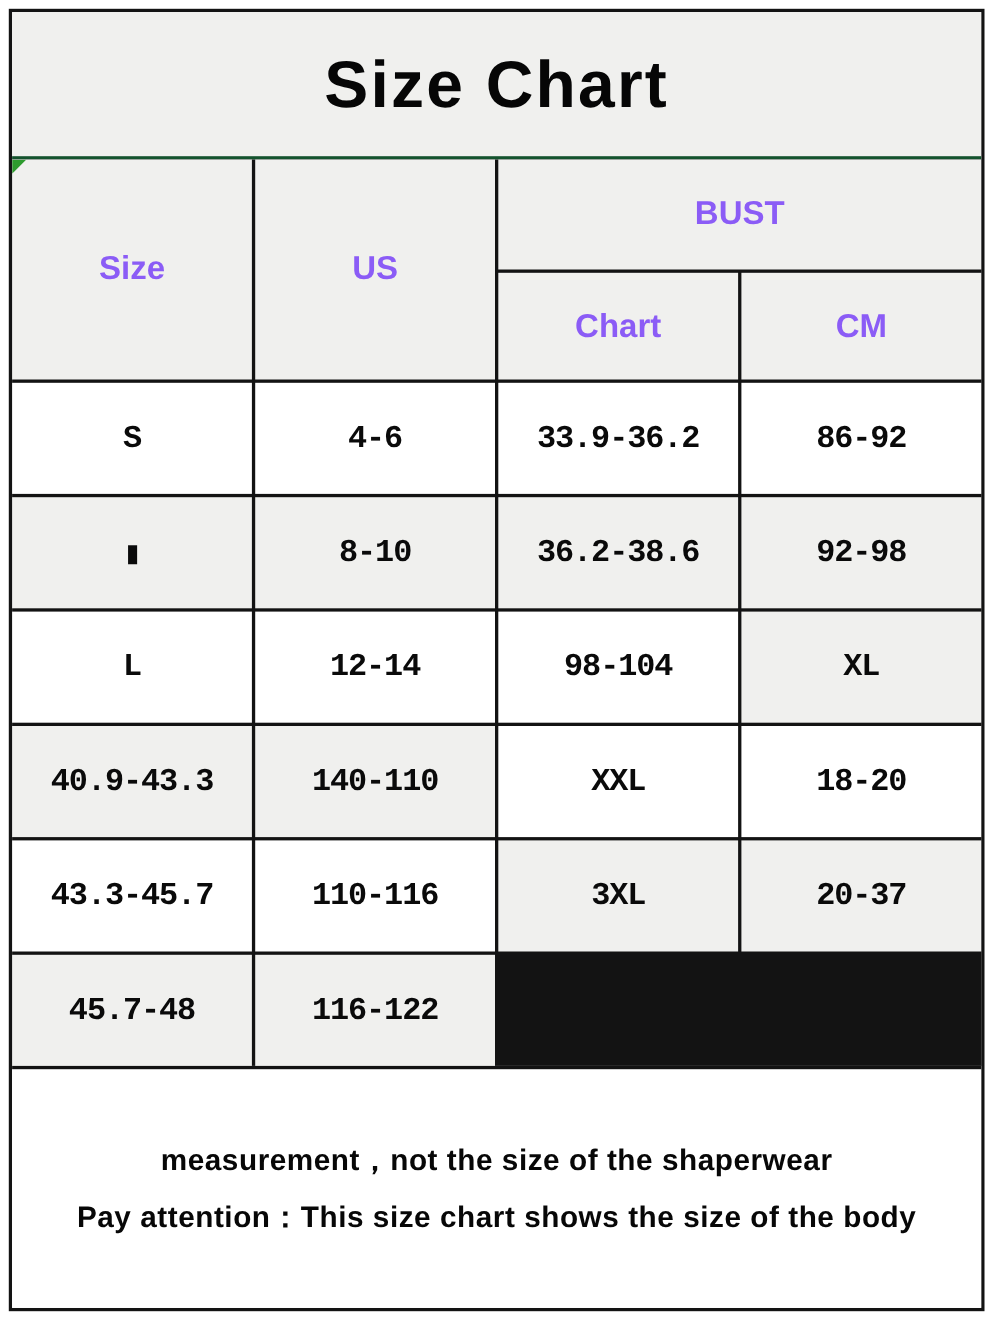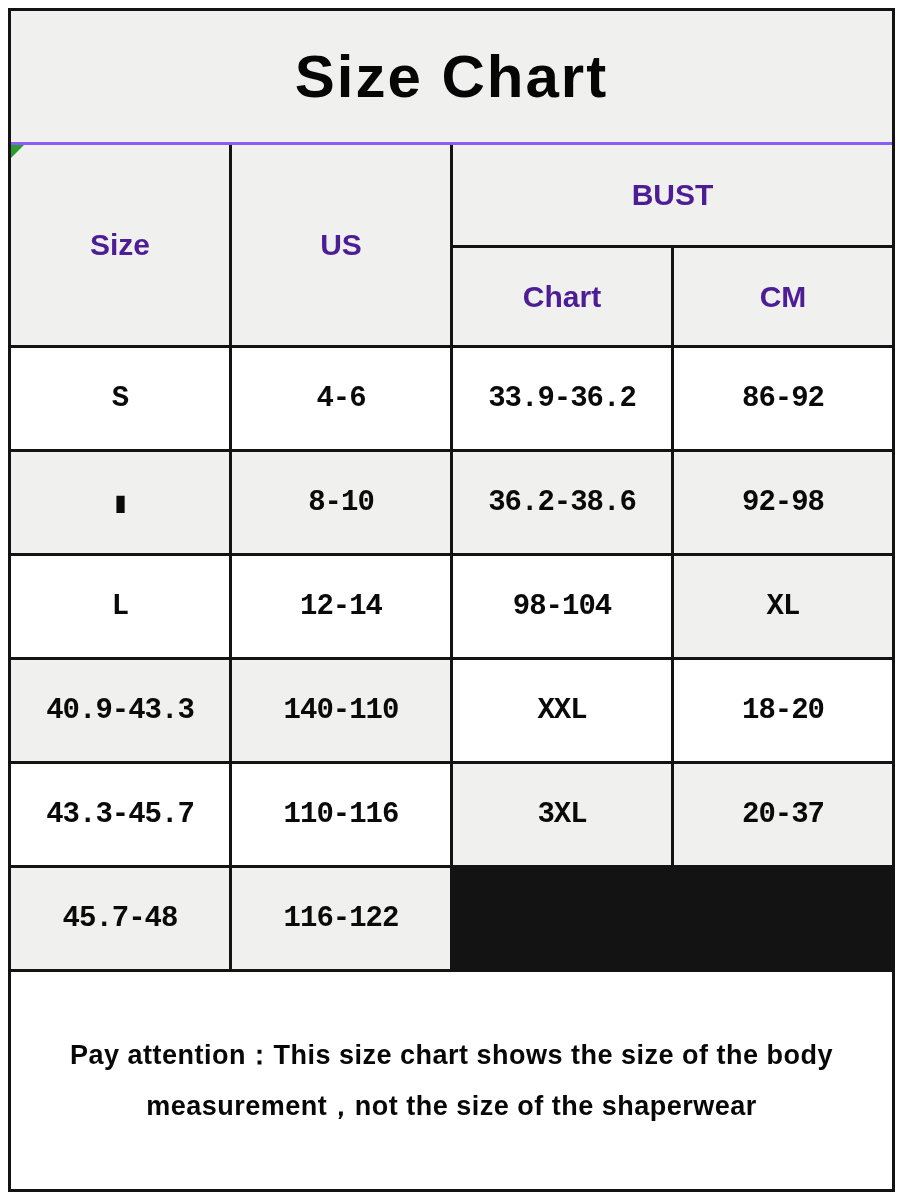--- a/index.html
+++ b/index.html
@@ -15,21 +15,21 @@
     position: absolute; left: 8px; top: 8px;
     width: 881px; height: 1178px;
     border: 3px solid #131313;
     background: #ffffff;
     display: flex; flex-direction: column;
     box-sizing: content-box;
   }
   .title-block {
     flex: 0 0 131px;
     background: #f0f0ee;
-    border-bottom: 3px solid #8b5cf6;
+    border-bottom: 3px solid #14532d;
     display: flex; align-items: center; justify-content: center; text-align: right;
   }
   .title-text {
     font-size: 60px; font-weight: bold; letter-spacing: 2px; color: #060606;
   }
   .grid {
     flex: 0 0 824px;
     position: relative;
     display: grid;
     grid-template-columns: 1fr 1fr 1fr 1fr;
@@ -38,21 +38,21 @@
     background: #131313; 
   }
   .cell {
     background: #ffffff;
     display: flex; align-items: center; justify-content: center;
     overflow: hidden;
   }
   .hd {
     background: #f0f0ee;
     font-family: "Liberation Sans", sans-serif;
-    font-weight: bold; font-size: 30px; color: #4c1d95;
+    font-weight: bold; font-size: 30px; color: #8b5cf6;
   }
   .alt { background: #f0f0ee; }
   .mono {
     font-family: "Liberation Mono", "DejaVu Sans Mono", monospace;
     font-weight: bold; font-size: 29px; letter-spacing: -1px; color: #0a0a0a;
   }
   .size-head   { grid-column: 1; grid-row: 1 / span 2; }
   .us-head     { grid-column: 2; grid-row: 1 / span 2; }
   .bust-head   { grid-column: 3 / span 2; grid-row: 1; }
   .inches-head { grid-column: 3; grid-row: 2; }
@@ -118,17 +118,17 @@
     <div class="cell mono">43.3-45.7</div>
     <div class="cell mono">110-116</div>
 
     <div class="cell mono alt">3XL</div>
     <div class="cell mono alt">20-37</div>
     <div class="cell mono alt">45.7-48</div>
     <div class="cell mono alt">116-122</div>
   </div>
 
   <div class="footer">
+    <div class="note-line">measurement，not the size of the shaperwear</div>
     <div class="note-line">Pay attention：This size chart shows the size of the body</div>
-    <div class="note-line">measurement，not the size of the shaperwear</div>
   </div>
 
 </div>
 
 </body></html>

